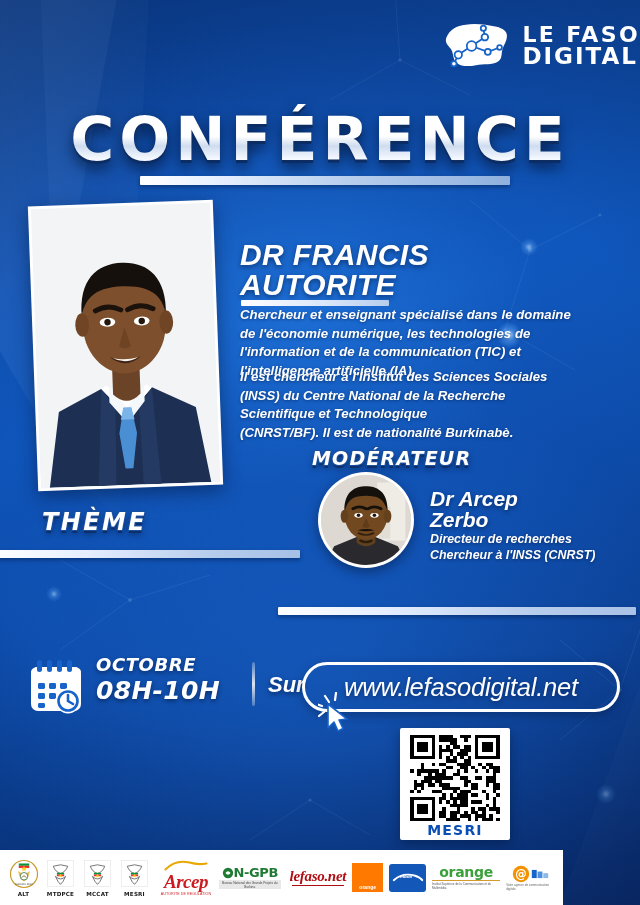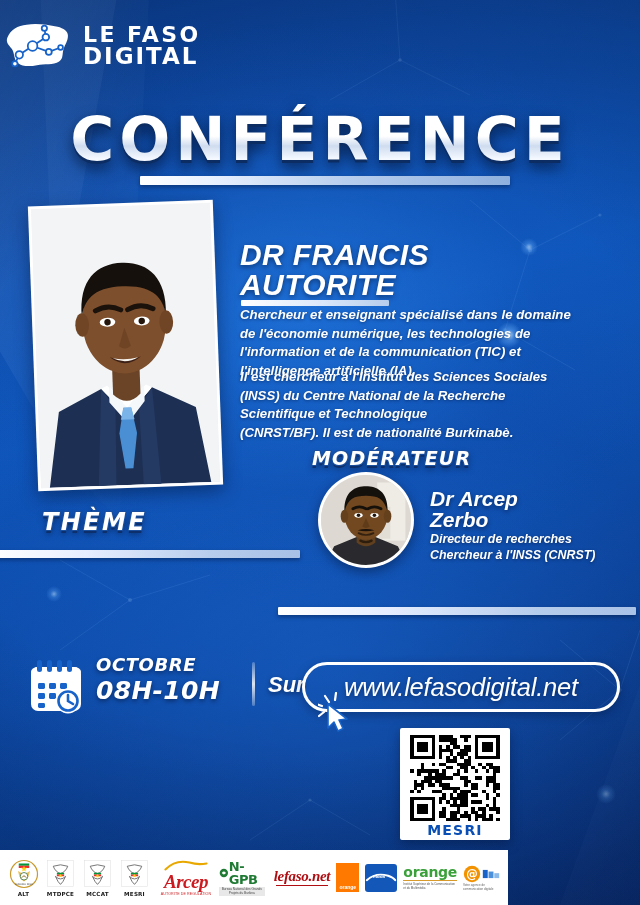--- a/index.html
+++ b/index.html
@@ -39,21 +39,21 @@
   
   .glow {
     position:absolute; border-radius:50%;
     background:radial-gradient(circle, rgba(190,225,255,.95) 0%, rgba(110,180,255,.45) 30%, rgba(60,140,240,0) 70%);
     pointer-events:none;
   }
 
   
   .logo-wrap {
     position:absolute; left:0; right:0; top:18px;
-    display:flex; justify-content:flex-start; align-items:center; gap:9px;
+    display:flex; justify-content:flex-end; align-items:center; gap:9px;
   }
   .logo-map { width:74px; height:56px; flex:0 0 auto; }
   .logo-txt { display:flex; flex-direction:column; line-height:.93; }
   .logo-l1, .logo-l2 {
     color:#fff; font-weight:700; letter-spacing:2.4px;
     font-family:"DejaVu Sans", sans-serif;
   }
   .logo-l1 { font-size:22px; }
   .logo-l2 { font-size:23px; letter-spacing:2.0px; }
 
@@ -230,21 +230,21 @@
   }
   .qr-grid i { background:#000; }
   .qr-label {
     color:#0a4fb5; font-weight:700; font-size:14px;
     letter-spacing:1.2px; margin-top:1px;
     font-family:"DejaVu Sans",sans-serif;
   }
 
   
   .footer {
-    position:absolute; left:0; bottom:0; width:508px; height:55px;
+    position:absolute; left:0; bottom:0; width:563px; height:55px;
     background:#ffffff;
     display:flex; align-items:center; justify-content:center; gap:6px;
     padding:0 8px;
   }
   .logo-item { display:flex; flex-direction:column; align-items:center; justify-content:center; }
   .logo-box  { width:31px; height:31px; display:flex; align-items:center; justify-content:center; }
   .logo-cap  { font-size:5.6px; font-weight:700; color:#1a1a1a; margin-top:1.5px; letter-spacing:.2px;
                font-family:"DejaVu Sans",sans-serif; }
 
   .pl-arcep { font-family:"Liberation Serif", serif; font-style:italic; font-weight:700;

